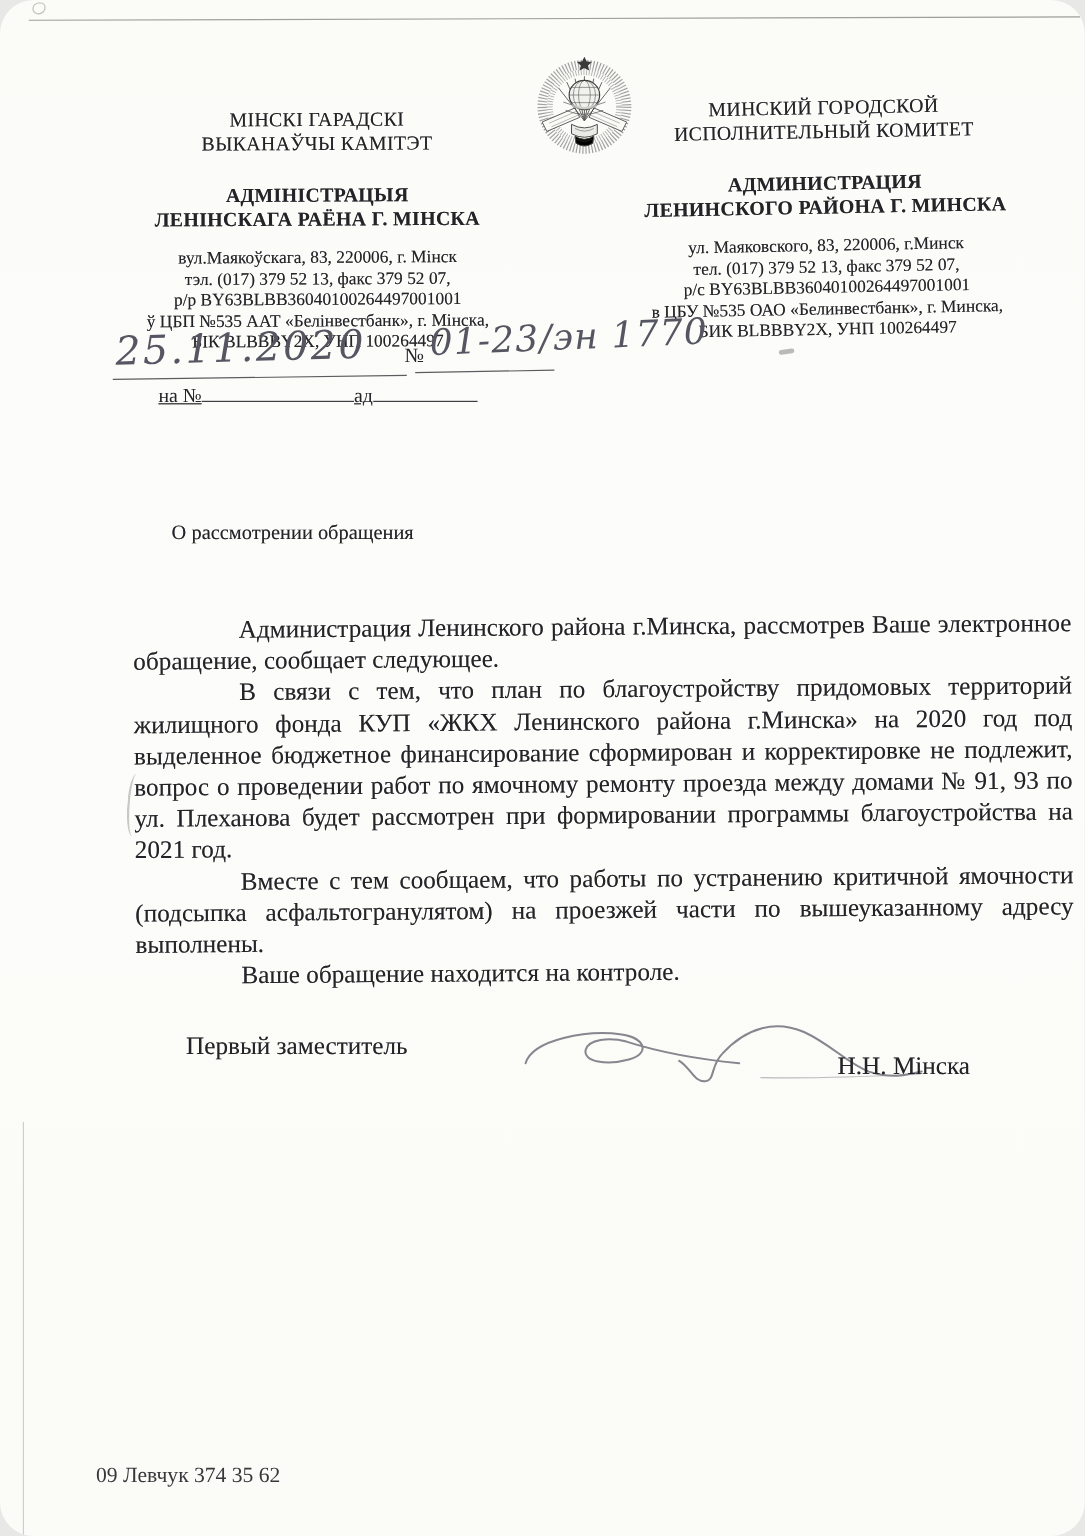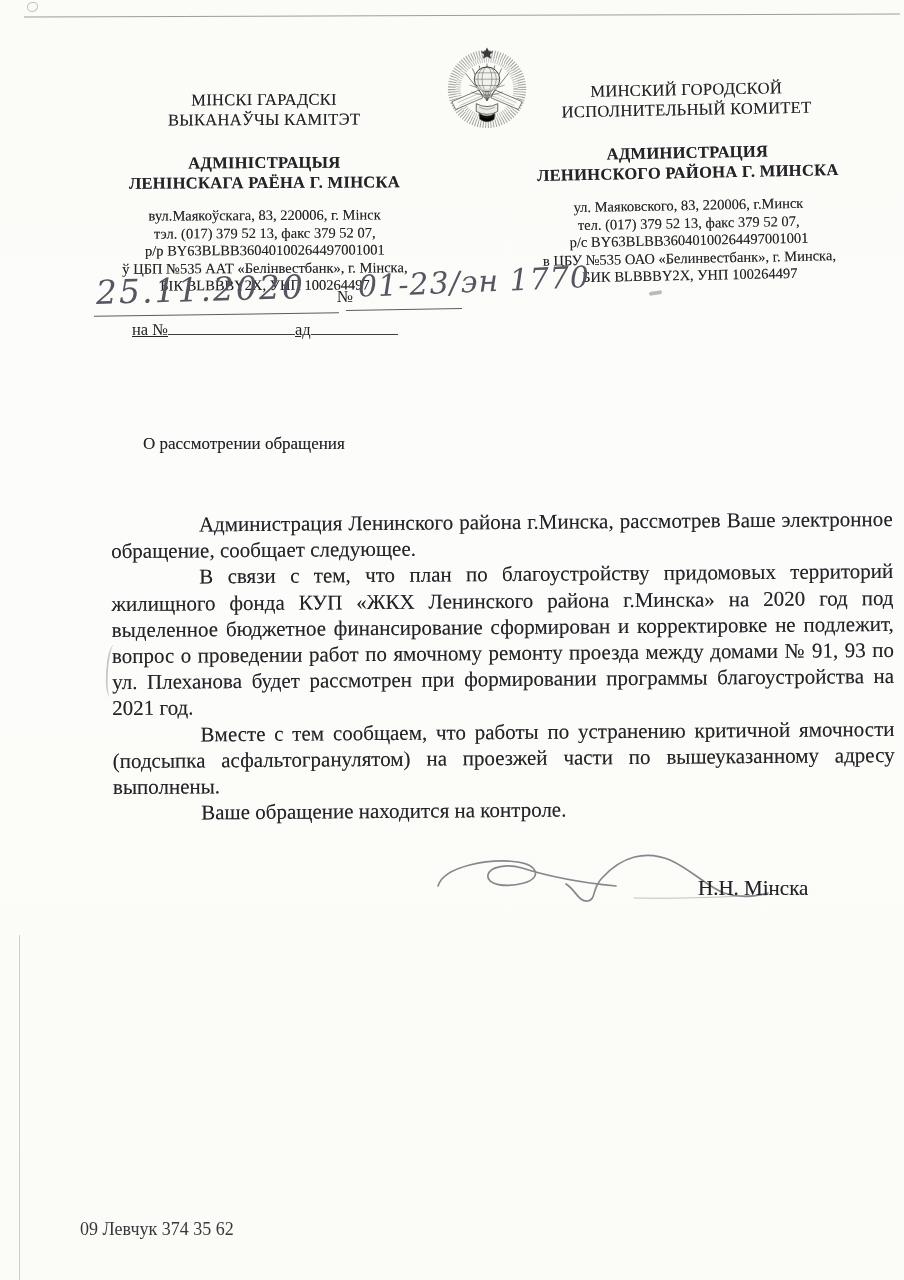--- a/index.html
+++ b/index.html
@@ -1,19 +1,19 @@
 <!DOCTYPE html>
 <html><head>
 <meta charset="utf-8">
 <style>
   html,body{margin:0;padding:0;background:#e8e8e6;}
   .page{
     position:relative;width:904px;height:1280px;margin:0 auto;
     background:linear-gradient(180deg,#fbfbf8 0%,#fcfcfa 40%,#fbfbf7 100%);
-    font-family:"Liberation Serif", serif;color:#232328;overflow:hidden;
+    font-family:"Liberation Serif", serif;color:#232328;overflow:hidden;border-radius:28px;
   }
   
   .top-scan-line{position:absolute;left:24px;top:15px;width:876px;height:1px;
     background:#8d8d8a;opacity:.85;transform:rotate(-0.18deg);}
   .corner-squiggle{position:absolute;left:27px;top:2px;width:9px;height:8px;
     border:1px solid #9a9a96;border-radius:50% 40% 55% 45%;opacity:.6;}
   .smudge{position:absolute;left:649px;top:291px;width:13px;height:4px;
     background:#6a6a68;opacity:.45;transform:rotate(-8deg);border-radius:2px;}
   .paren-artifact{position:absolute;left:106px;top:645px;width:10px;height:52px;
     border-left:2px solid rgba(90,90,88,.32);border-radius:50%;transform:rotate(4deg);}
@@ -149,20 +149,21 @@
   <div class="subject">О рассмотрении обращения</div>
 
   <div class="body-text">
     <p>Администрация Ленинского района г.Минска, рассмотрев Ваше электронное обращение, сообщает следующее.</p>
     <p>В связи с тем, что план по благоустройству придомовых территорий жилищного фонда КУП «ЖКХ Ленинского района г.Минска» на 2020 год под выделенное бюджетное финансирование сформирован и корректировке не подлежит, вопрос о проведении работ по ямочному ремонту проезда между домами № 91, 93 по ул. Плеханова будет рассмотрен при формировании программы благоустройства на 2021 год.</p>
     <p>Вместе с тем сообщаем, что работы по устранению критичной ямочности (подсыпка асфальтогранулятом) на проезжей части по вышеуказанному адресу выполнены.</p>
     <p>Ваше обращение находится на контроле.</p>
   </div>
 
   <div class="sig-title">
+    <div>Первый заместитель</div>
   </div>
 
   <div class="sig-graphic">
     <svg viewBox="0 0 345 82" width="345" height="82">
       <g fill="none" stroke="#86868e" stroke-width="1.7" stroke-linecap="round">
         <path d="M12,48 C18,28 64,20 92,24 C112,27 116,40 98,45 C80,50 60,47 62,37 C64,28 82,26 96,30 C118,37 148,44 190,48"></path>
         <path d="M140,46 C150,52 152,64 162,63 C170,62 166,50 176,40 C196,18 220,12 244,22 C266,32 280,48 298,55 C316,61 330,58 342,55"></path>
         <path d="M208,60 C250,61 300,59 341,57" stroke-width="0.9" opacity="0.55"></path>
       </g>
     </svg>

